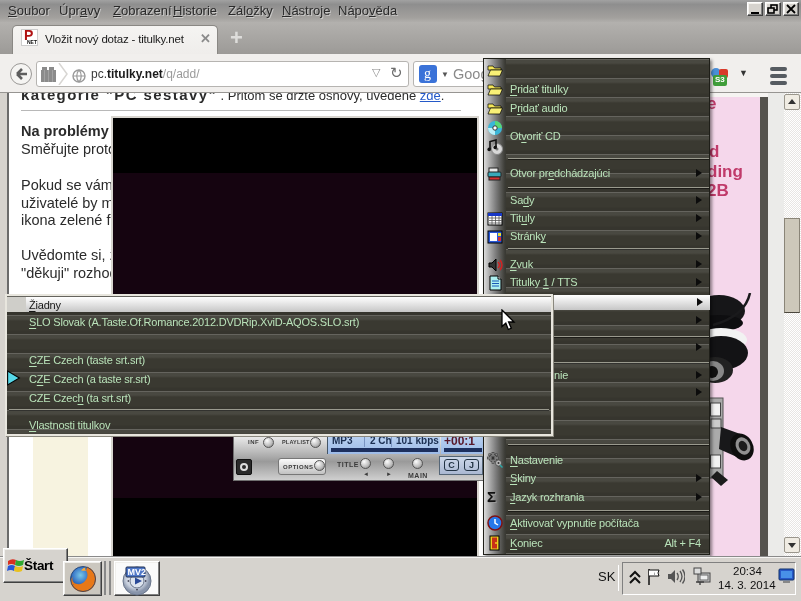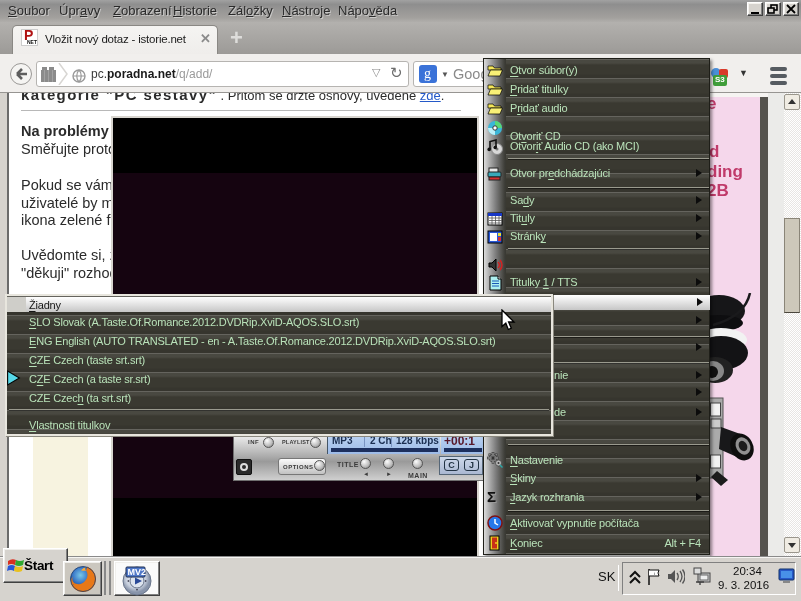--- a/index.html
+++ b/index.html
@@ -77,21 +77,21 @@
 <div class="wbtn" style="left:783px"><svg width="14" height="12" viewBox="0 0 14 12">
         <path d="M3 2 L11 10 M11 2 L3 10" stroke="#000" stroke-width="1.8"></path>
       </svg></div>
 
 <div class="ab" id="tbar"></div>
 <div class="ab" id="tab"></div>
 <div class="ab" style="left:21px;top:29px;width:17px;height:17px;background:#fff;border:1px solid #ccc">
   <span style="position:absolute;left:2px;top:-3px;font-weight:bold;color:#b01212;font-size:14px">P</span>
   <span style="position:absolute;left:5px;top:9px;font-weight:bold;color:#111;font-size:5px">NET</span>
 </div>
-<span class="ab" style="left:45px;top:33px;font-size:11.5px;letter-spacing:-.2px;color:#1b1b1b">Vložit nový dotaz - istorie.net</span>
+<span class="ab" style="left:45px;top:33px;font-size:11.5px;letter-spacing:-.2px;color:#1b1b1b">Vložit nový dotaz - titulky.net</span>
 <span class="ab" style="left:200px;top:31px;font-size:13px;color:#8b8b8b;font-weight:bold">✕</span>
 <span class="ab" style="left:230px;top:25px;font-size:22px;color:#dedddb;font-weight:bold">+</span>
 
 <div class="ab" id="nbar"></div>
 <div class="ab" style="left:10px;top:63px;width:22px;height:22px;border-radius:50%;background:#f5f4f2;border:1px solid #9a9896"></div>
 <svg class="ab" style="left:14px;top:67px" width="14" height="14" viewBox="0 0 14 14">
       <path d="M13 7 H3 M3 7 L8 2 M3 7 L8 12" stroke="#5e5e5e" stroke-width="2.6" fill="none"></path>
     </svg>
 <div class="ab" id="urlbox"></div>
 <svg class="ab" style="left:41px;top:67px" width="15" height="15" viewBox="0 0 15 15">
@@ -100,21 +100,21 @@
       <rect x="8" y="0" width="5" height="3" fill="#8b8b8b"></rect>
       <path d="M3.5 3 V15 M7.5 3 V15 M11.5 3 V15" stroke="#a2a2a2" stroke-width="1"></path>
     </svg>
 <svg class="ab" style="left:58px;top:63px" width="10" height="22" viewBox="0 0 10 22">
       <path d="M1 0 L9 11 L1 22" stroke="#d8d6d3" stroke-width="1.5" fill="none"></path>
     </svg>
 <svg class="ab" style="left:72px;top:69px" width="14" height="14" viewBox="0 0 14 14">
       <circle cx="7" cy="7" r="6" fill="none" stroke="#9a9a9a" stroke-width="1.4"></circle>
       <path d="M1 7 H13 M7 1 C4 4 4 10 7 13 M7 1 C10 4 10 10 7 13" stroke="#9a9a9a" stroke-width="1.2" fill="none"></path>
     </svg>
-<span class="ab" style="left:91px;top:67px;font-size:12px;color:#3a3a3a">pc.<b style="font-weight:bold;color:#1a1a1a">poradna.net</b><span style="color:#9a9a9a">/q/add/</span></span>
+<span class="ab" style="left:91px;top:67px;font-size:12px;color:#3a3a3a">pc.<b style="font-weight:bold;color:#1a1a1a">titulky.net</b><span style="color:#9a9a9a">/q/add/</span></span>
 <span class="ab" style="left:372px;top:66px;font-size:11px;color:#8a8a8a">▽</span>
 <span class="ab" style="left:390px;top:64px;font-size:15px;color:#6e6e6e">↻</span>
 <div class="ab" id="srchbox"></div>
 <div class="ab" style="left:419px;top:65px;width:18px;height:18px;border-radius:3px;background:#3a72d8">
       <span style="position:absolute;left:5px;top:1px;color:#fff;font-size:14px;font-family:'Liberation Serif',serif">g</span>
     </div>
 <span class="ab" style="left:441px;top:70px;font-size:8px;color:#555">▼</span>
 <span class="ab" style="left:453px;top:66px;font-size:14.5px;color:#8a8a8a">Goog</span>
 
 <div class="ab" style="left:711px;top:68px;width:17px;height:18px">
@@ -189,21 +189,21 @@
 <div class="ab" id="cons"></div>
 <span class="clbl" style="left:248px;top:439px;font-size:6px">INF</span>
 <div class="cbtn" style="left:263px;top:437px"></div>
 <span class="clbl" style="left:282px;top:439px;letter-spacing:.2px;font-size:5.5px">PLAYLIST</span>
 <div class="cbtn" style="left:310px;top:437px"></div>
 <div class="ab" id="lcd">
       <div style="position:absolute;left:36px;top:1px;width:1px;height:12px;background:#7a94c2"></div>
       <div style="position:absolute;left:63px;top:1px;width:1px;height:12px;background:#7a94c2"></div>
       <span style="position:absolute;left:4px;top:1px">MP3</span>
       <span style="position:absolute;left:42px;top:1px">2 Ch</span>
-      <span style="position:absolute;left:68px;top:1px">128 kbps</span>
+      <span style="position:absolute;left:68px;top:1px">101 kbps</span>
       <div style="position:absolute;left:3px;top:14px;width:107px;height:4px;background:#1c2f5e"></div>
     </div>
 <div class="ab" id="lcd2">
       <span style="position:absolute;left:3px;top:0px">+00:1</span>
       <div style="position:absolute;left:3px;top:14px;width:38px;height:4px;background:#1c2f5e"></div>
     </div>
 <div class="ab" style="left:236px;top:459px;width:16px;height:16px;background:#2a2a2a;border:1px solid #111;border-radius:2px">
       <div style="position:absolute;left:3px;top:3px;width:8px;height:8px;border-radius:50%;border:2px solid #ddd"></div>
     </div>
 <div class="ab" style="left:278px;top:458px;width:48px;height:17px;background:linear-gradient(#fafafa,#c2c2c2);border:1px solid #777;border-radius:3px">
@@ -220,46 +220,44 @@
 <div class="ab" style="left:439px;top:456px;width:44px;height:19px;background:linear-gradient(#cdd8ea,#aab8d2);border:1px solid #567"></div>
 <div class="ab" style="left:444px;top:459px;width:15px;height:12px;border:1.5px solid #234;border-radius:3px;color:#234;font-size:9px;font-weight:bold;text-align:center;line-height:11px">C</div>
 <div class="ab" style="left:464px;top:459px;width:15px;height:12px;border:1.5px solid #234;border-radius:3px;color:#234;font-size:9px;font-weight:bold;text-align:center;line-height:11px">J</div>
 
 <div class="ab" id="dm">
   <div class="ab" id="dmtex"></div>
   <div class="ab" id="dmicons"></div>
   <div class="ab" id="dmsel">
         <i class="arr" style="top:3px"></i>
       </div>
-  <div class="mrow" style="top:2px"><u>O</u>tvor súbor(y)</div>
   <div class="mrow" style="top:21px"><u>P</u>ridať titulky</div>
   <div class="mrow" style="top:40px">P<u>r</u>idať audio</div>
   <div class="mrow" style="top:68px">Ot<u>v</u>oriť CD</div>
-  <div class="mrow" style="top:78px">Otvor<u>i</u>ť Audio CD (ako MCI)</div>
   <div class="msep" style="top:99px"></div>
   <div class="mrow" style="top:105px">Otvor pr<u>e</u>dchádzajúci<i class="arr"></i></div>
   <div class="msep" style="top:128px"></div>
   <div class="mrow" style="top:132px">Sa<u>d</u>y<i class="arr"></i></div>
   <div class="mrow" style="top:150px">Tit<u>u</u>ly<i class="arr"></i></div>
   <div class="mrow" style="top:168px">Stránk<u>y</u><i class="arr"></i></div>
   <div class="msep" style="top:189px"></div>
+  <div class="mrow" style="top:196px"><u>Z</u>vuk<i class="arr"></i></div>
   <div class="mrow" style="top:214px">Titulky <u>1</u> / TTS<i class="arr"></i></div>
   <div class="mrow" style="top:252px">
         <i class="arr"></i>
       </div>
   <div class="msep" style="top:277px"></div>
   <div class="mrow" style="top:279px">
         <i class="arr"></i>
       </div>
   <div class="msep" style="top:303px"></div>
   <div class="mrow" style="top:307px"><span style="padding-left:44px">nie</span><i class="arr"></i></div>
   <div class="mrow" style="top:324px">
         <i class="arr"></i>
       </div>
-  <div class="mrow" style="top:344px"><span style="padding-left:44px">de</span><i class="arr"></i></div>
   <div class="msep" style="top:385px"></div>
   <div class="mrow" style="top:392px"><u>N</u>astavenie</div>
   <div class="mrow" style="top:429px"><u>J</u>azyk rozhrania<i class="arr"></i></div>
   <div class="mrow" style="top:410px"><u>S</u>kiny<i class="arr"></i></div>
   <div class="msep" style="top:451px"></div>
   <div class="mrow" style="top:455px"><u>A</u>ktivovať vypnutie počítača</div>
   <div class="mrow" style="top:475px"><u>K</u>oniec<span style="position:absolute;right:8px">Alt + F4</span></div>
 
   <svg class="mico" style="top:4px" viewBox="0 0 16 16">
         <path d="M1 3 h5 l1.5 2 H14 v2 H1 Z" fill="#f5e65a" stroke="#000" stroke-width=".7"></path>
@@ -335,21 +333,20 @@
         <circle cx="9" cy="8" r="1" fill="#f0d020"></circle>
       </svg>
 </div>
 
 <div class="ab" id="sm">
   <div class="ab" id="smtex"></div>
   <div class="ab" style="left:0;top:1px;width:19px;height:15px;background:#cfcec9"></div>
       <div class="ab" id="smsel"></div>
   <div class="srow" style="top:0px;color:#161616"><u>Ž</u>iadny</div>
   <div class="srow" style="top:17px"><u>S</u>LO Slovak (A.Taste.Of.Romance.2012.DVDRip.XviD-AQOS.SLO.srt)</div>
-  <div class="srow" style="top:36px"><u>E</u>NG English (AUTO TRANSLATED - en - A.Taste.Of.Romance.2012.DVDRip.XviD-AQOS.SLO.srt)</div>
   <div class="srow" style="top:74px">C<u>Z</u>E Czech (a taste sr.srt)</div>
   <div class="srow" style="top:55px"><u>C</u>ZE Czech (taste srt.srt)</div>
   <div class="srow" style="top:93px">CZE Czec<u>h</u> (ta srt.srt)</div>
   <div class="msep" style="top:113px;left:2px;width:540px"></div>
   <div class="srow" style="top:120px"><u>V</u>lastnosti titulkov</div>
   <svg class="ab" style="left:-1px;top:74px" width="15" height="16" viewBox="0 0 13 15">
         <path d="M1 1 L12 7.5 L1 14 Z" fill="#56d8e8" stroke="#000" stroke-width="1"></path>
       </svg>
 </div>
 
@@ -419,19 +416,19 @@
       <path d="M1 6 h3 l4 -4 v13 l-4 -4 H1 Z" fill="#555"></path>
       <path d="M10 5 q2.5 3.5 0 7 M13 3 q4 5.5 0 11 M15.5 1.5 q5 7 0 14" stroke="#555" stroke-width="1.3" fill="none"></path>
     </svg>
 <svg class="ab" style="left:693px;top:567px" width="18" height="19" viewBox="0 0 18 19">
       <rect x="5" y="6" width="12" height="9" fill="#c8c8c8" stroke="#444"></rect>
       <rect x="7" y="8" width="8" height="5" fill="#eee" stroke="#666"></rect>
       <path d="M3 15 h8 M7 15 v3" stroke="#444" stroke-width="1.4"></path>
       <rect x="1" y="1" width="7" height="6" fill="#ddd" stroke="#444"></rect>
     </svg>
 <span class="ab" style="left:733px;top:565px;font-size:11.5px;color:#111">20:34</span>
-<span class="ab" style="left:718px;top:579px;font-size:11.5px;color:#111">9. 3. 2016</span>
+<span class="ab" style="left:718px;top:579px;font-size:11.5px;color:#111">14. 3. 2014</span>
 <svg class="ab" style="left:778px;top:568px" width="17" height="16" viewBox="0 0 17 16">
       <rect x="1" y="1" width="15" height="11" rx="1" fill="#2858c8" stroke="#103068"></rect>
       <rect x="3" y="3" width="11" height="7" fill="#4890e8"></rect>
       <rect x="5" y="13" width="7" height="2" fill="#888"></rect>
     </svg>
 
 </div>
 </body></html>

